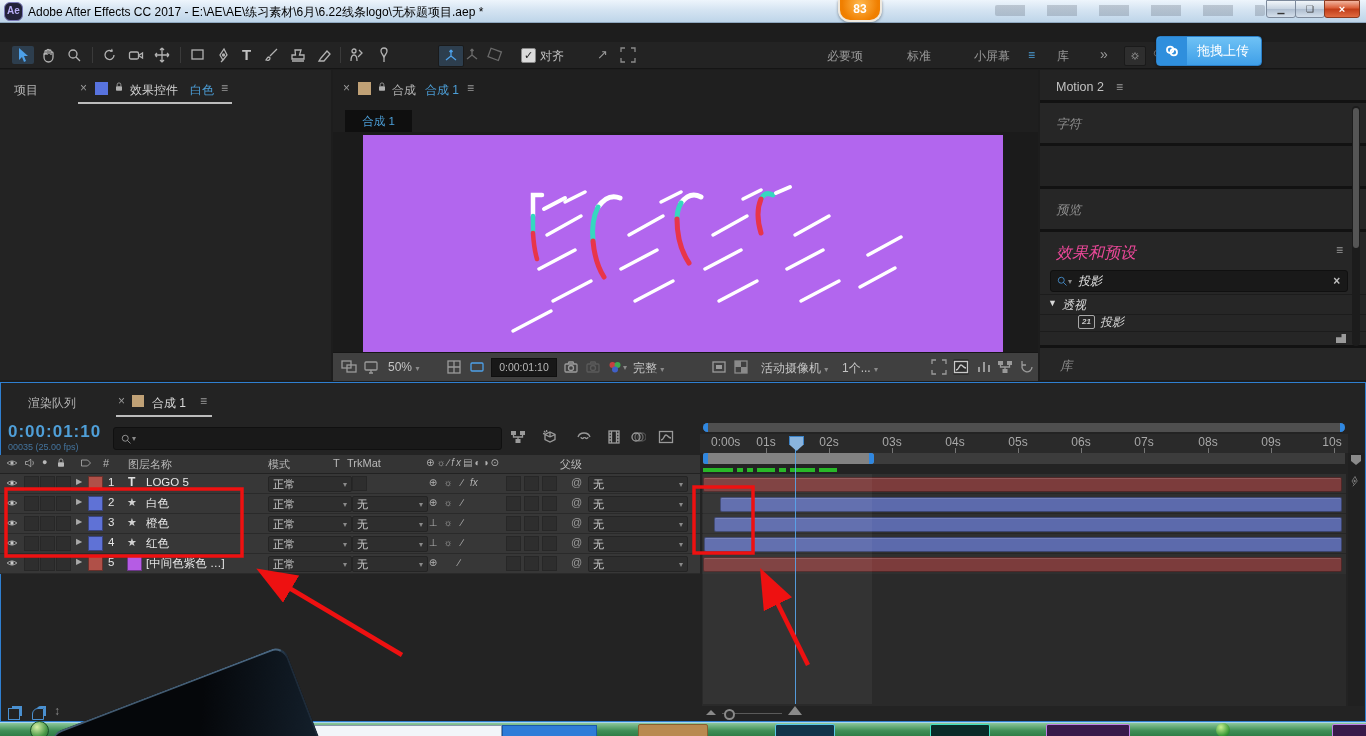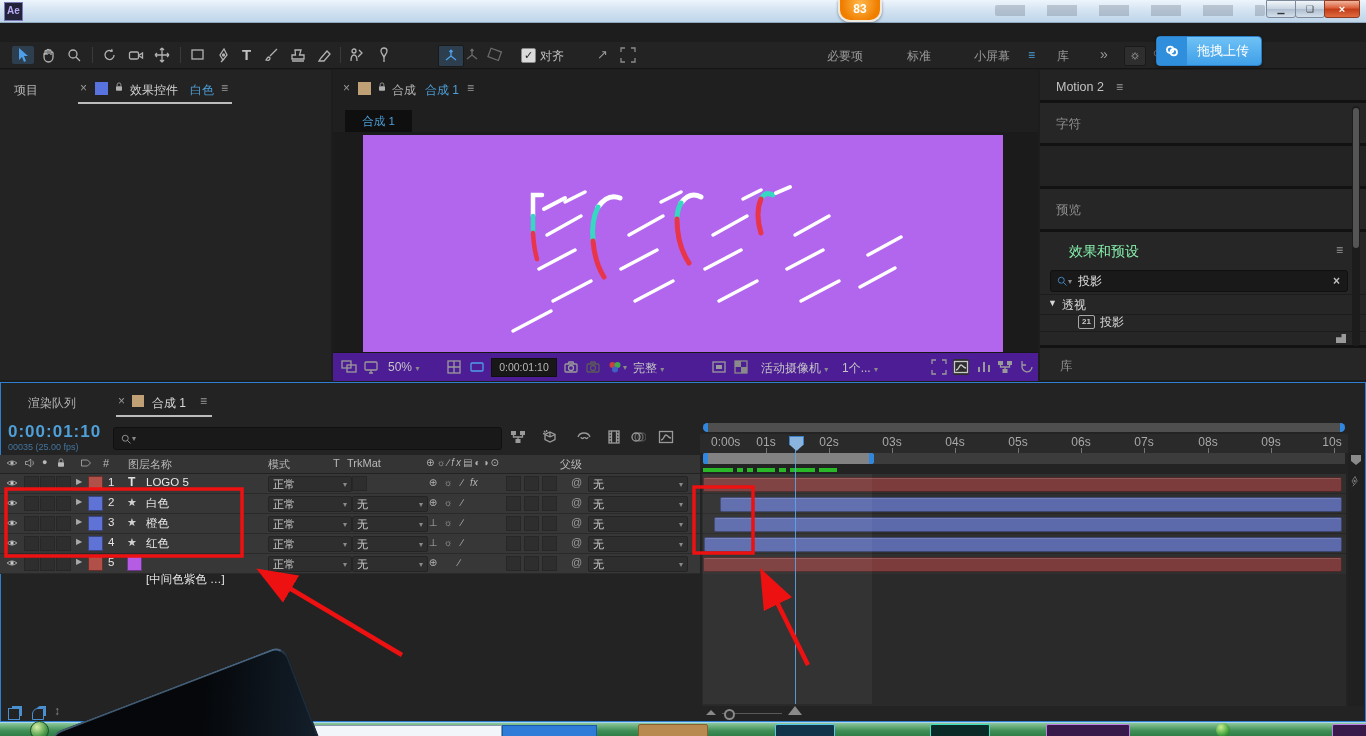--- a/index.html
+++ b/index.html
@@ -17,21 +17,21 @@
   .wsitem{color:#9a9a9a;font-size:12px;padding:0 12px;}
   .ddbox{background:#2e2e2e;border:1px solid #242424;border-radius:2px;color:#cccccc;
          font-size:11px;display:flex;align-items:center;padding:0 4px;justify-content:space-between;}
   .chev{color:#8a8a8a;font-size:8px;}
   .cell{background:#2e2e2e;border:1px solid #272727;width:13px;height:13px;}
   .swatch{width:13px;height:13px;border:1px solid rgba(0,0,0,.4);}
   .bar{position:absolute;height:13px;border-radius:2px;border:1px solid rgba(0,0,0,.35);
        box-shadow:inset 0 1px 0 rgba(255,255,255,.14);}
   .tick{position:absolute;top:14px;width:1px;height:6px;background:#777;}
   .ticklbl{position:absolute;top:1px;transform:translateX(-50%);color:#a8a8a8;font-size:12px;}
-  .sect{background:#262626;position:absolute;left:0;right:0;}
+  .sect{background:#262626;position:absolute;left:0;right:0;font-style:italic;}
   .sectlbl{color:#8f8f8f;font-size:12.5px;}
   .lockicon{color:#b0b0b0;}
   .glyph{color:#9a9a9a;}
   .hdr{color:#b8b8b8;font-size:11px;}
   .rowtxt{color:#e6e6e6;font-size:11.5px;white-space:nowrap;}
   .swico{color:#b0b0b0;font-size:10px;width:14px;text-align:center;display:inline-block;}
   .fx{font-style:italic;font-size:10px;color:#b0b0b0;}
   .winbtn{display:inline-flex;align-items:center;justify-content:center;width:28px;height:16px;
           border:1px solid #7d8a9c;border-radius:0 0 3px 3px;color:#333;font-size:9px;
           background:linear-gradient(#f2f6fa,#c6d2e0 50%,#aebdcf 51%,#d4dfeb);}
@@ -180,21 +180,22 @@
           <circle cx="8" cy="9" r="2.5"></circle>
           <path d="M5 5l1-2h4l1 2"></path>
         </symbol>
   <symbol id="s-cols" viewBox="0 0 16 16" fill="none" stroke="currentColor" stroke-width="2">
           <path d="M3 13V8M8 13V3M13 13V6"></path>
         </symbol>
  </defs>
 </svg>
 
 <div class="ab" style="left:0;top:0;width:1366px;height:22px;background:linear-gradient(#eef5fc,#d5e4f2 45%,#bed5e9);border-bottom:1px solid #8fa8c0;">
-  <span class="ab" style="left:4px;top:2px;width:17px;height:17px;background:#23233a;border:1px solid #7a7ab8;border-radius:0;color:#b8aef5;font-size:10px;font-weight:bold;text-align:center;line-height:16px;">Ae</span>
+  <span class="ab" style="left:4px;top:2px;width:17px;height:17px;background:#23233a;border:1px solid #7a7ab8;border-radius:6px;color:#b8aef5;font-size:10px;font-weight:bold;text-align:center;line-height:16px;">Ae</span>
+  <span class="ab" style="left:28px;top:4px;color:#000;font-size:12px;">Adobe After Effects CC 2017 - E:\AE\AE\练习素材\6月\6.22线条logo\无标题项目.aep *</span>
   <span class="ab" style="left:838px;top:0;width:40px;height:20px;border-radius:0 0 12px 12px;border:2px solid #efe9df;border-top:none;background:radial-gradient(circle at 50% 20%,#ffb84d,#f07f00 70%);color:#fff;font-weight:bold;font-size:12px;text-align:center;line-height:19px;box-shadow:0 1px 3px rgba(0,0,0,.4);">83</span>
   <span class="ab" style="left:995px;top:5px;width:270px;height:11px;background:repeating-linear-gradient(90deg,rgba(90,100,115,.28) 0 30px,rgba(0,0,0,0) 30px 52px);border-radius:2px;"></span>
   <span class="ab winbtn" style="left:1266px;top:0;">▁</span>
   <span class="ab winbtn" style="left:1295px;top:0;">❏</span>
   <span class="ab winbtn" style="left:1324px;top:0;width:34px;background:linear-gradient(#f2b5a0,#d95b35 45%,#c03c18 50%,#e06a40);border-color:#8c3a20;color:#fff;font-weight:bold;font-size:11px;">×</span>
 </div>
 
 
 <div class="ab" style="left:0;top:42px;width:1366px;height:26px;background:#232323;border-bottom:1px solid #151515;">
   <span class="ab ic" style="left:12px;top:4px;width:22px;height:18px;background:#2d3e4e;border-radius:2px;color:#4da0e8;">
@@ -382,21 +383,21 @@
         <path d="M505 120L538 102"></path>
             <path d="M497 152L532 133"></path>
         <path d="M202 67L222 57"></path>
             <path d="M298 67L318 57"></path>
             <path d="M380 64L398 55"></path>
         <path d="M150 196L188 176"></path>
       </g>
     </svg>
   </div>
 
-  <div class="ab" style="left:0;top:282px;width:705px;height:28px;background:#4c1d95;border-top:1px solid #161616;">
+  <div class="ab" style="left:0;top:282px;width:705px;height:28px;background:#404040;border-top:1px solid #161616;">
     <span class="ab ic" style="left:8px;top:6px;color:#9a9a9a;">
           <svg class="i">
             <use href="#s-mon2"></use>
           </svg>
         </span>
     <span class="ab ic" style="left:30px;top:6px;color:#9a9a9a;">
           <svg class="i">
             <use href="#s-mon"></use>
           </svg>
         </span>
@@ -478,21 +479,21 @@
         <span class="ab sectlbl" style="left:16px;top:13px;">字符</span>
       </div>
   <div class="ab" style="left:0;top:73px;width:326px;height:3px;background:#121212;"></div>
   <div class="ab" style="left:0;top:116px;width:326px;height:3px;background:#121212;"></div>
   <div class="sect" style="top:119px;height:40px;">
         <span class="ab sectlbl" style="left:16px;top:13px;">预览</span>
       </div>
   <div class="ab" style="left:0;top:159px;width:326px;height:3px;background:#121212;"></div>
 
   <div class="sect" style="top:162px;height:113px;">
-    <span class="ab" style="left:16px;top:11px;color:#86efac;font-size:14px;margin-left:13px;">效果和预设</span>
+    <span class="ab" style="left:16px;top:11px;color:#ec4899;font-size:16px;">效果和预设</span>
     <span class="ab glyph" style="left:296px;top:11px;">≡</span>
     <div class="ab searchbox" style="left:10px;top:38px;width:296px;height:20px;">
       <span class="ic" style="color:#4da0e8;margin-left:5px;">
             <svg class="i12">
               <use href="#s-mag"></use>
             </svg>
           </span>
       <span class="chev">▾</span>
       <span style="color:#e2e2e2;margin-left:6px;flex:1;">投影</span>
       <span style="color:#c0c0c0;margin-right:7px;font-weight:bold;">×</span>
@@ -791,21 +792,21 @@
             <use href="#s-eye"></use>
           </svg>
         </span>
     <span class="cell ab" style="left:24px;top:2px;"></span>
     <span class="cell ab" style="left:40px;top:2px;"></span>
     <span class="cell ab" style="left:56px;top:2px;"></span>
     <span class="ab" style="left:76px;top:3px;color:#aaa;font-size:8px;">▶</span>
     <span class="swatch ab" style="left:88px;top:2px;background:#b05048;"></span>
     <span class="ab rowtxt" style="left:108px;top:2px;">5</span>
     <span class="swatch ab" style="left:127px;top:2px;background:#b55ce4;"></span>
-    <span class="ab rowtxt" style="left:146px;top:18px;">[中间色紫色 …]</span>
+    <span class="ab rowtxt" style="left:146px;top:2px;">[中间色紫色 …]</span>
     <div class="ddbox ab" style="left:268px;top:2px;width:74px;height:14px;">
           <span>正常</span>
           <span class="chev">▾</span>
         </div>
     <div class="ddbox ab" style="left:352px;top:2px;width:66px;height:14px;">
           <span>无</span>
           <span class="chev">▾</span>
         </div>
     <span class="ab swico" style="left:426px;top:3px;">⊕</span>
     <span class="ab swico" style="left:452px;top:3px;">∕</span>

